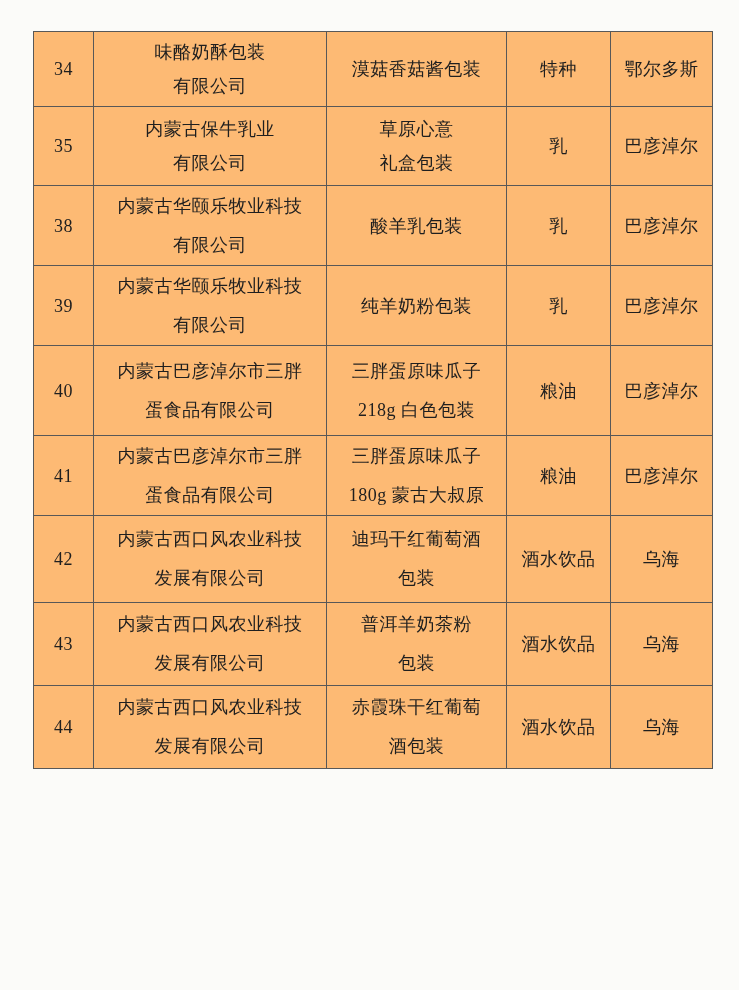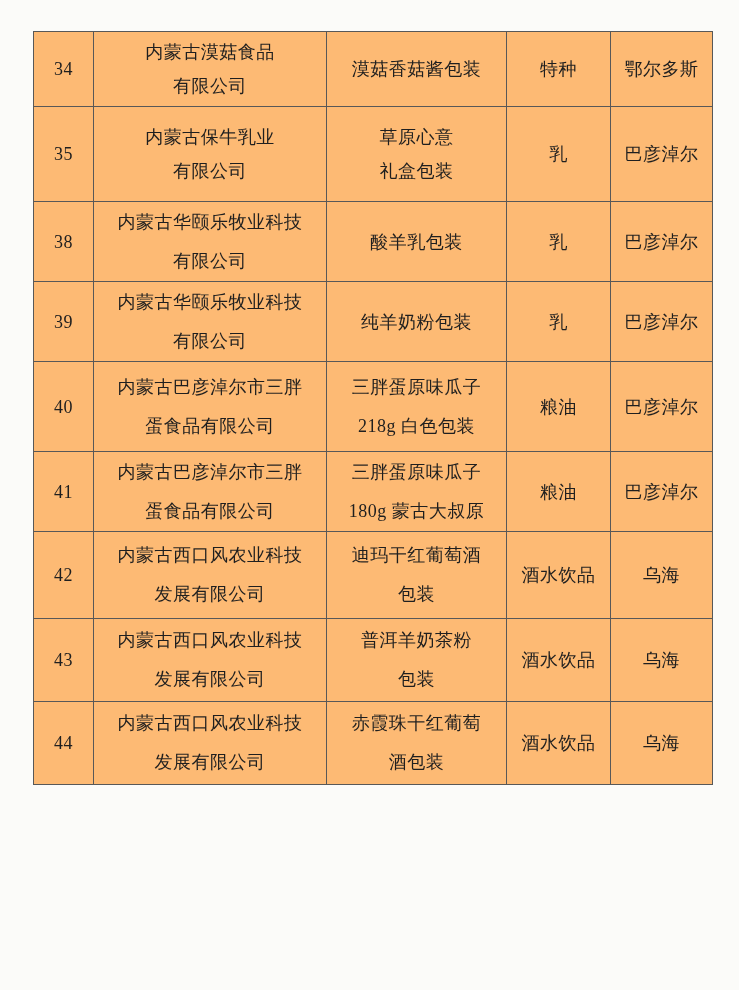--- a/index.html
+++ b/index.html
@@ -56,34 +56,34 @@
       <col style="width:180px">
       <col style="width:104px">
       <col style="width:102px">
     </colgroup>
     <tbody id="table-body">
         <tr style="height: 75px;">
           <td>
             <div class="cell-line" style="line-height: 40px;">34</div>
           </td>
           <td>
-            <div class="cell-line" style="line-height: 34px;">内蒙古漠菇食品</div>
+            <div class="cell-line" style="line-height: 34px;">味酪奶酥包装</div>
             <div class="cell-line" style="line-height: 34px;">有限公司</div>
           </td>
           <td>
             <div class="cell-line" style="line-height: 40px;">漠菇香菇酱包装</div>
           </td>
           <td>
             <div class="cell-line" style="line-height: 40px;">特种</div>
           </td>
           <td>
             <div class="cell-line" style="line-height: 40px;">鄂尔多斯</div>
           </td>
         </tr>
-        <tr style="height: 95px;">
+        <tr style="height: 79px;">
           <td>
             <div class="cell-line" style="line-height: 40px;">35</div>
           </td>
           <td>
             <div class="cell-line" style="line-height: 34px;">内蒙古保牛乳业</div>
             <div class="cell-line" style="line-height: 34px;">有限公司</div>
           </td>
           <td>
             <div class="cell-line" style="line-height: 34px;">草原心意</div>
             <div class="cell-line" style="line-height: 34px;">礼盒包装</div>

